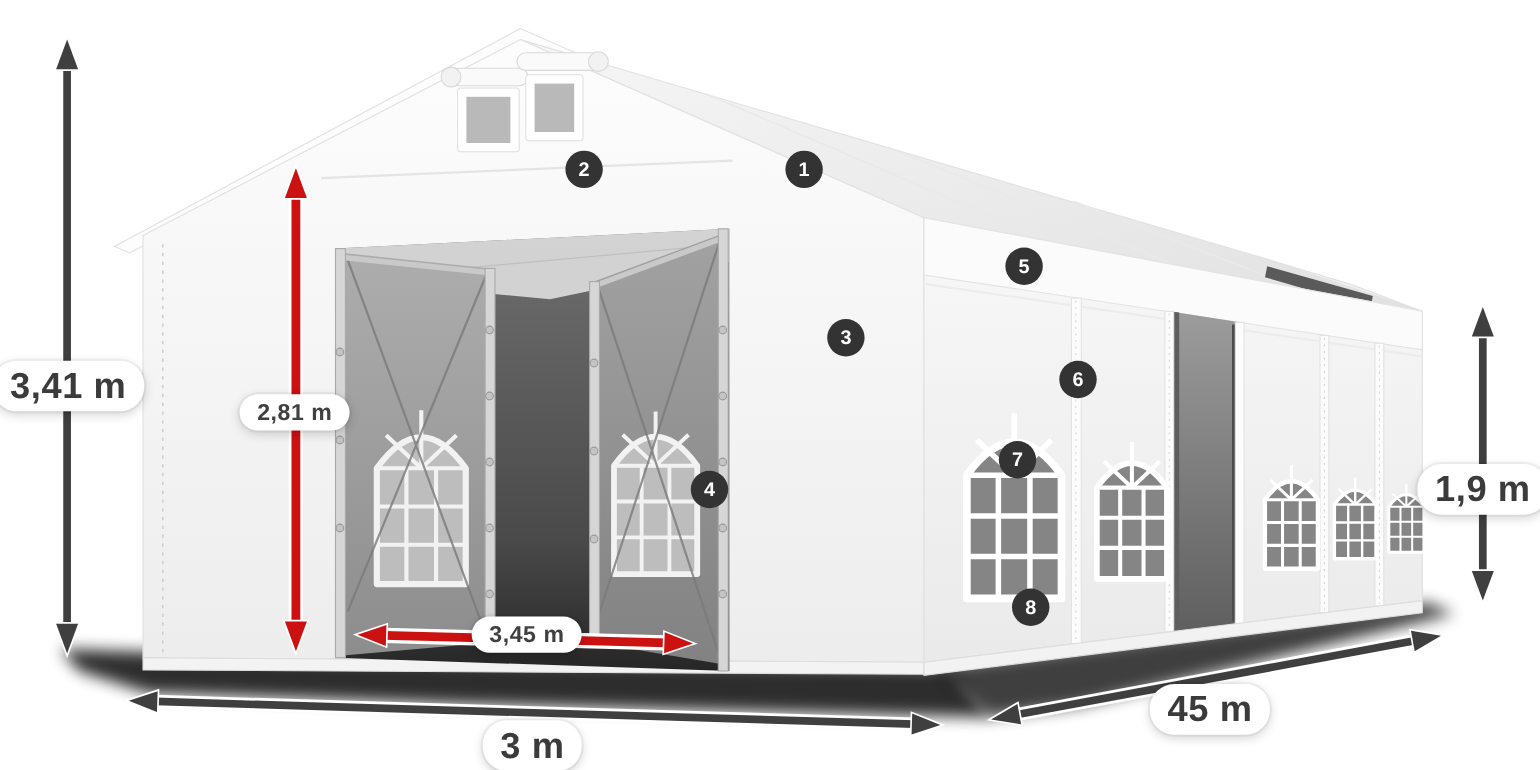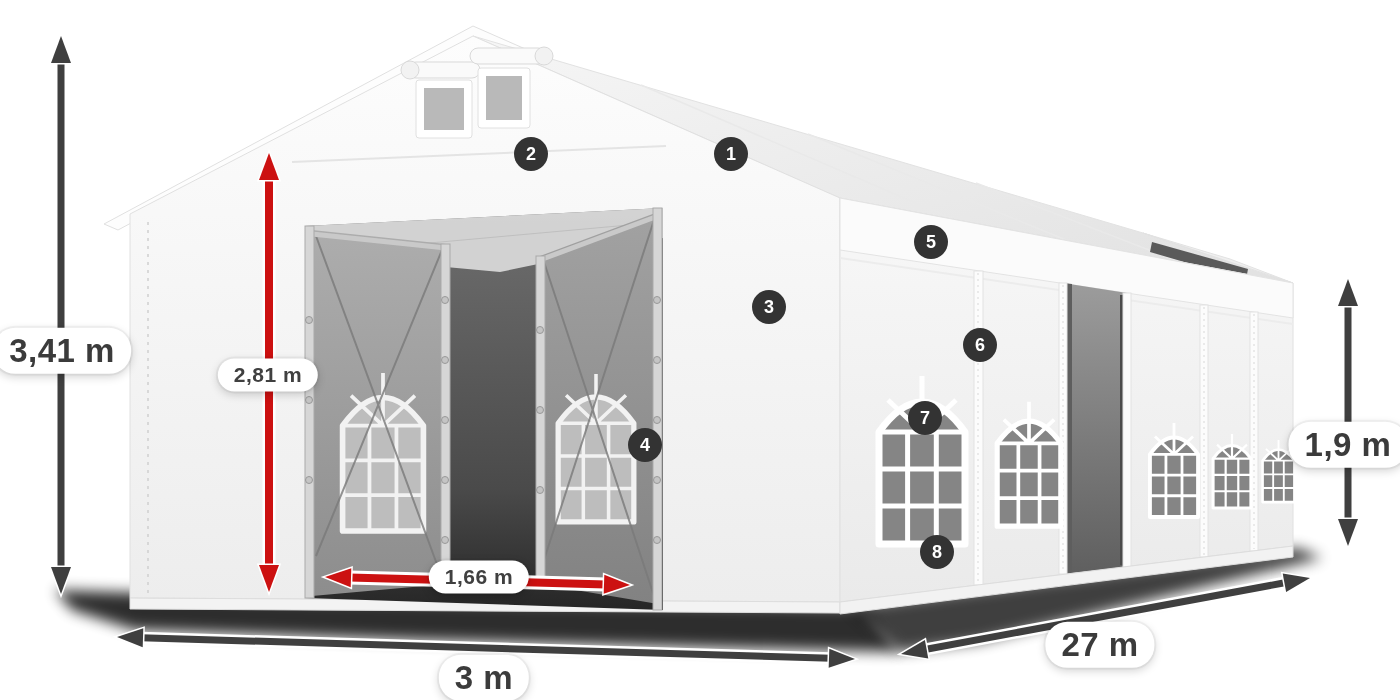--- a/index.html
+++ b/index.html
@@ -228,23 +228,23 @@
       <line x1="1348" y1="302" x2="1348" y2="523" stroke="#ffffff" stroke-width="12"></line>
       <line x1="1348" y1="302" x2="1348" y2="523" stroke="#3f3f3f" stroke-width="7"></line>
       <polygon points="1348,279 1338,306 1358,306" fill="#3f3f3f" stroke="#ffffff" stroke-width="3" paint-order="stroke"></polygon>
       <polygon points="1348,546 1338,519 1358,519" fill="#3f3f3f" stroke="#ffffff" stroke-width="3" paint-order="stroke"></polygon>
     </g>
   </g>
 </svg>
 
 <div class="dim-label big" style="left:62px;top:318px">3,41 m</div>
 <div class="dim-label red" style="left:268px;top:375px">2,81 m</div>
-<div class="dim-label red" style="left:479px;top:577px">1,66 m</div>
+<div class="dim-label red" style="left:479px;top:577px">3,45 m</div>
 <div class="dim-label big" style="left:484px;top:645px">3 m</div>
-<div class="dim-label big" style="left:1100px;top:612px">27 m</div>
+<div class="dim-label big" style="left:1100px;top:612px">45 m</div>
 <div class="dim-label big" style="left:1348px;top:412px">1,9 m</div>
 
 <div class="hotspot" style="left:731px;top:154px">1</div>
 <div class="hotspot" style="left:531px;top:154px">2</div>
 <div class="hotspot" style="left:769px;top:307px">3</div>
 <div class="hotspot" style="left:645px;top:445px">4</div>
 <div class="hotspot" style="left:931px;top:242px">5</div>
 <div class="hotspot" style="left:980px;top:345px">6</div>
 <div class="hotspot" style="left:925px;top:418px">7</div>
 <div class="hotspot" style="left:937px;top:552px">8</div>

